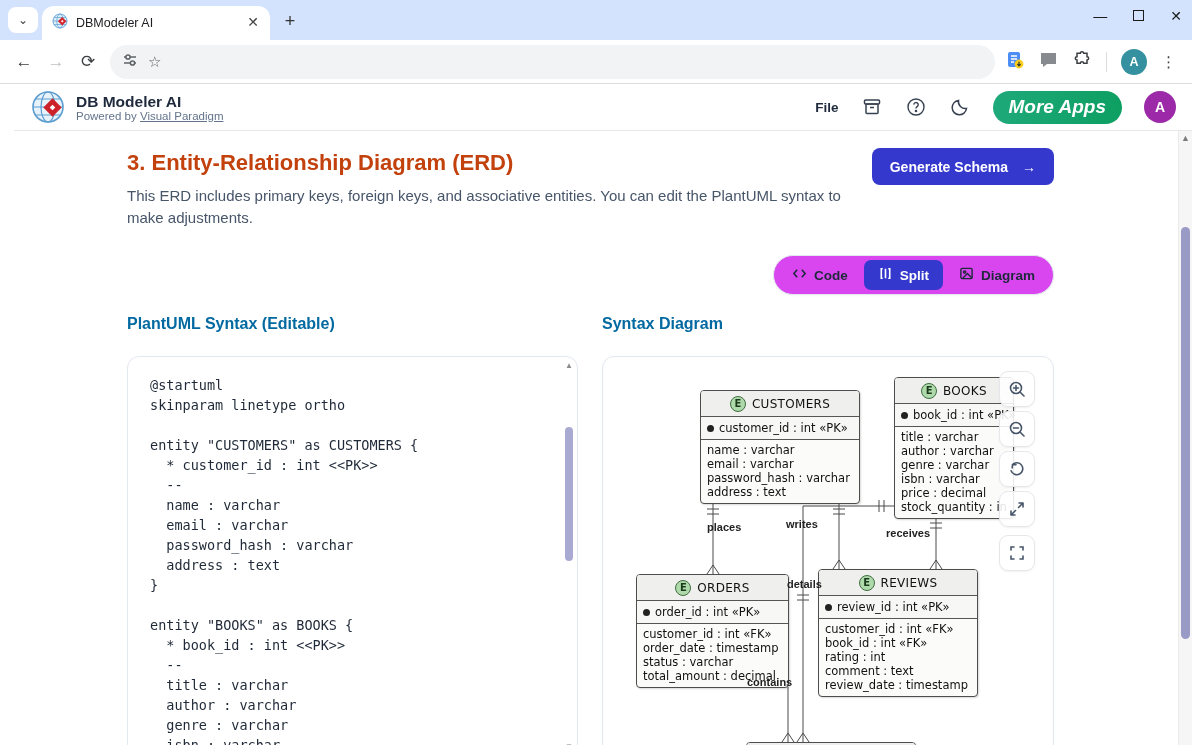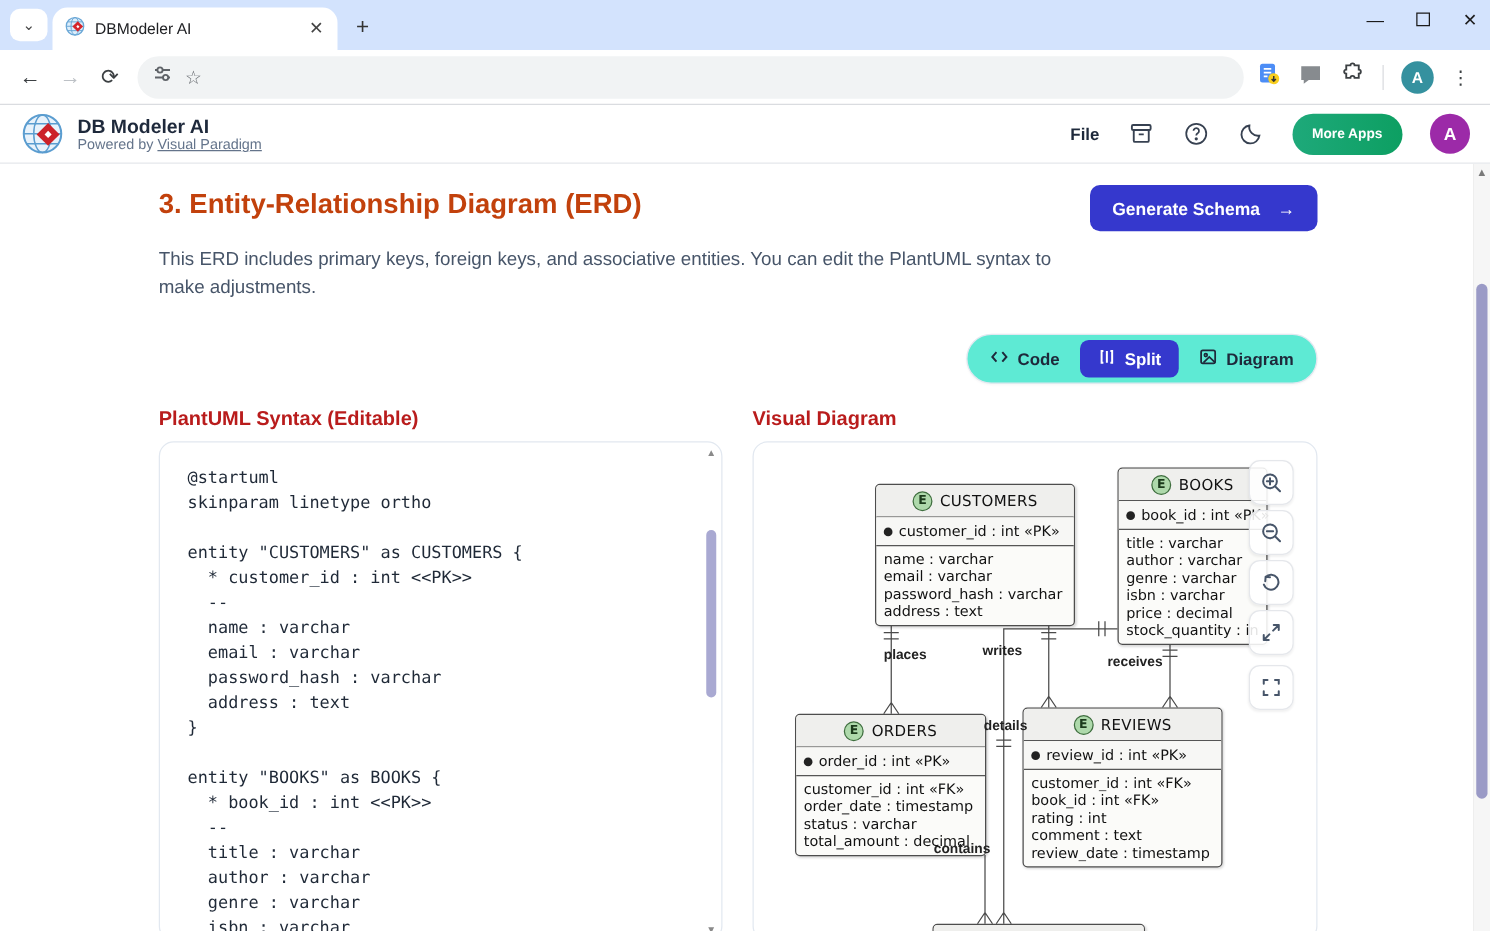--- a/index.html
+++ b/index.html
@@ -21,48 +21,48 @@
   .nav-btn.disabled { color:#bdc1c6; }
   .omnibox { flex:1; height:34px; margin:0 10px 0 6px; background:#f1f3f4; border-radius:17px; display:flex; align-items:center; padding:0 12px; gap:10px; }
   .omnibox .url { flex:1; font-size:13.5px; color:#202124; }
   .omni-star { font-size:15px; color:#5f6368; cursor:pointer; }
   .ext-icons { display:flex; align-items:center; gap:14px; padding-right:8px; }
   .v-sep { width:1px; height:20px; background:#dadce0; }
   .browser-avatar { width:26px; height:26px; border-radius:50%; background:#35919f; color:#fff; font-size:12.5px; font-weight:bold; display:flex; align-items:center; justify-content:center; cursor:pointer; }
   .kebab { font-size:15px; color:#3c4043; cursor:pointer; letter-spacing:0; }
 
   
-  .app-header { height:47px; background:#fff; border-bottom:1px solid #e5e7eb; display:flex; align-items:center; padding:0 16px; }
+  .app-header { height:47px; background:#fff; border-bottom:1px solid #e5e7eb; display:flex; align-items:center; padding:0 16px;margin-left:14px; }
   .logo { width:36px; height:36px; margin-right:10px; }
   .app-title { font-size:15.5px; font-weight:bold; color:#1e293b; line-height:17px; }
   .app-sub { font-size:11.5px; color:#64748b; }
   .app-sub a { color:#64748b; text-decoration:underline; cursor:pointer; }
   .header-right { margin-left:auto; display:flex; align-items:center; gap:22px; }
   .file-menu { font-size:13.5px; font-weight:bold; color:#1e293b; cursor:pointer; }
   .hdr-icon { width:22px; height:22px; cursor:pointer; display:flex; align-items:center; justify-content:center; }
-  .more-apps { height:33px; padding:0 16px; border:none; border-radius:17px; background:linear-gradient(90deg,#1ea97a,#0d9f62); color:#fff; font-size:11px; font-weight:bold; cursor:pointer; }
+  .more-apps { height:33px; padding:0 16px; border:none; border-radius:17px; background:linear-gradient(90deg,#1ea97a,#0d9f62); color:#fff; font-size:19px; font-weight:bold; cursor:pointer;font-style:italic; }
   .app-avatar { width:32px; height:32px; border-radius:50%; background:#9c2aa8; color:#fff; font-weight:bold; font-size:14px; display:flex; align-items:center; justify-content:center; cursor:pointer; }
 
   
   .content { padding:17px 0 0 127px; width:1054px; }
   .title-row { display:flex; justify-content:space-between; align-items:flex-start; }
   .section-title { font-size:22px; font-weight:bold; color:#c2410c; line-height:30px; }
   .generate-btn { height:37px; padding:0 18px; border:none; border-radius:8px; background:#3538cd; color:#fff; font-size:14px; font-weight:bold; cursor:pointer; display:flex; align-items:center; gap:14px; }
-  .section-desc { margin-top:12px; max-width:745px; font-size:15px; line-height:22px; color:#475569; }
+  .section-desc { max-width:745px; font-size:15px; line-height:22px; color:#475569; }
 
   .toggle-row { display:flex; justify-content:flex-end; margin-top:26px; }
-  .view-toggle { display:flex; background:#5eead4; border:1px solid #e2e8f0; border-radius:20px; padding:4px; gap:2px; box-shadow:0 1px 2px rgba(0,0,0,.04); }
+  .view-toggle { display:flex; background:#d946ef; border:1px solid #e2e8f0; border-radius:20px; padding:4px; gap:2px; box-shadow:0 1px 2px rgba(0,0,0,.04); }
   .view-tab { display:flex; align-items:center; gap:7px; padding:6px 14px; border:none; background:transparent; border-radius:7px; font-size:13.5px; font-weight:bold; color:#1e293b; cursor:pointer; font-family:inherit; }
   .view-tab svg { stroke:#1e293b; }
   .view-tab.active { background:#3538cd; color:#fff; }
   .view-tab.active svg { stroke:#fff; }
 
   .cols { display:flex; gap:24px; margin-top:20px; }
   .col-left { width:451px; } .col-right { width:452px; }
-  .col-heading { font-size:16px; font-weight:bold; color:#b91c1c; margin-bottom:8px; }
+  .col-heading { font-size:16px; font-weight:bold; color:#0369a1; margin-bottom:23px; }
 
   .panel { border:1px solid #e2e8f0; border-radius:12px; background:#fff; height:400px; position:relative; overflow:hidden; }
   .code-pre { margin:18px 22px; font-family:"DejaVu Sans Mono",monospace; font-size:13.5px; line-height:20px; color:#1f2937; white-space:pre; outline:none; }
 
   
   .mini-scroll { position:absolute; top:2px; right:2px; bottom:2px; width:12px; }
   .mini-arrow { position:absolute; left:0; width:12px; font-size:8px; color:#8a8a8a; text-align:center; cursor:pointer; }
   .mini-thumb { position:absolute; left:2px; width:8px; border-radius:4px; background:#a9a9d2; cursor:pointer; }
 
   
@@ -256,21 +256,21 @@
   isbn : varchar</pre>
         <div class="mini-scroll">
           <span class="mini-arrow" style="top:2px">▲</span>
           <div class="mini-thumb" style="top:68px; height:134px"></div>
           <span class="mini-arrow" style="bottom:2px">▼</span>
         </div>
       </div>
     </div>
 
     <div class="col-right">
-      <div class="col-heading">Visual Diagram</div>
+      <div class="col-heading">Syntax Diagram</div>
       <div class="panel">
         <div class="canvas" id="diagram-canvas">
           <svg class="rel-svg">
             <path d="M110,146 L110,208 M110,208 L104,217 M110,208 L116,217 M110,208 L110,217 M104,152 L116,152 M104,157 L116,157"></path>
             <path d="M236,146 L236,203 M236,203 L230,212 M236,203 L242,212 M236,203 L236,212 M230,152 L242,152 M230,157 L242,157"></path>
             <path d="M333,160 L333,203 M333,203 L327,212 M333,203 L339,212 M333,203 L333,212 M327,166 L339,166 M327,171 L339,171"></path>
             <path d="M291,149 L200,149 L200,376 M200,376 L194,385 M200,376 L206,385 M200,376 L200,385 M281,143 L281,155 M276,143 L276,155 M194,238 L206,238 M194,243 L206,243"></path>
             <path d="M185,330 L185,376 M185,376 L179,385 M185,376 L191,385 M185,376 L185,385"></path>
           </svg>
         <div class="entity" style="left: 97px; top: 33px; width: 160px;">

